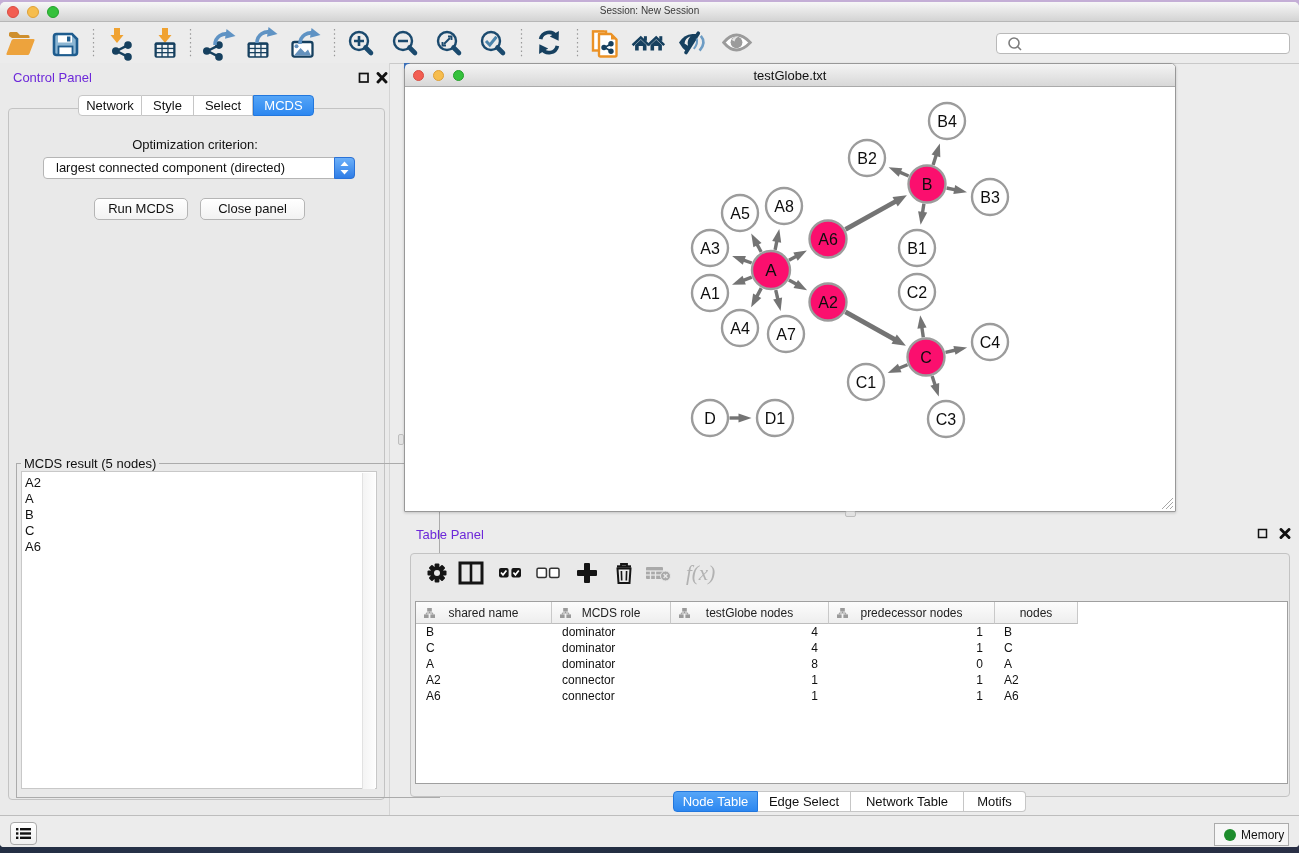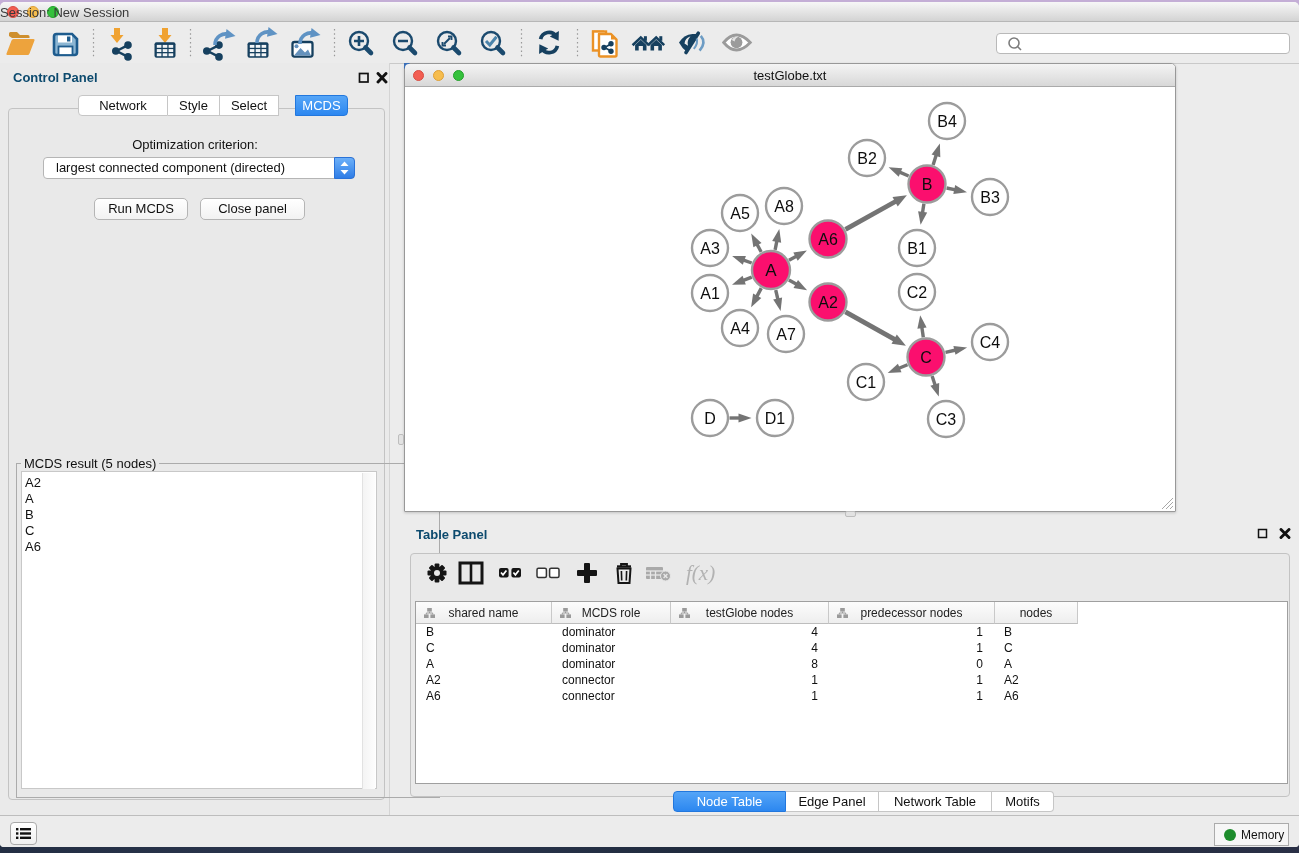--- a/index.html
+++ b/index.html
@@ -14,30 +14,30 @@
   #deskbottom { position:absolute; left:0; top:840px; width:1299px; height:13px; z-index:-1;
     background:linear-gradient(90deg,#232e43,#2c3750 30%,#1d2839 60%,#2a3046); }
   
   #titlebar { position:absolute; left:0; top:0; width:1299px; height:20px;
     background:linear-gradient(#f7f7f7,#dedede 70%,#d3d3d3);
     border-bottom:1px solid #b7b7b7; border-radius:5px 5px 0 0; }
   .tl { position:absolute; top:4px; width:12px; height:12px; border-radius:50%; }
   #titlebar .t1 { left:7px;  background:#f25e52; border:0.5px solid #d94c42; }
   #titlebar .t2 { left:27px; background:#f6bd4e; border:0.5px solid #dfa036; }
   #titlebar .t3 { left:47px; background:#35c13c; border:0.5px solid #24a12c; }
-  #title-text { position:absolute; top:3px; left:0; width:100%; 
-    font-size:13px; color:#3a3a3a; }
+  #title-text { position:absolute; top:3px; left:0; width:100%; text-align:center;
+    font-size:10px; color:#3a3a3a; }
   
   #toolbar { position:absolute; left:0; top:20px; width:1299px; height:42px; background:#ececec; border-bottom:1px solid #c9c9c9; }
   #searchbox { position:absolute; left:996px; top:11px; width:294px; height:21px;
     background:#fff; border:1px solid #b9b9b9; border-radius:4px; }
   
   #cpanel { position:absolute; left:0; top:61px; width:390px; height:753px; background:#eaeaea;
     border-right:1px solid #d4d4d4; }
-  .paneltitle { font-size:13px; color:#0c4a6e;font-weight:bold; }
+  .paneltitle { font-size:13px; color:#6d28d9; }
   #cp-body { position:absolute; left:8px; top:45px; width:377px; height:692px;
     background:#e9e9e9; border:1px solid #c3c3c3; border-radius:4px; }
   .tabrow { position:absolute; display:flex; height:21px; }
   .tab { font-size:13px; color:#111; background:#fff; border:1px solid #c6c6c6; border-left:none;
     display:flex; align-items:center; justify-content:center; }
   .tab.first { border-left:1px solid #c6c6c6; border-radius:4px 0 0 4px; }
   .tab.last { border-radius:0 4px 4px 0; }
   .tab.sel { background:linear-gradient(#55a5f7,#2c87f0); color:#fff; border:1px solid #2277dd; }
   
   #dropdown { position:absolute; left:43px; top:94px; width:312px; height:22px; background:#fff;
@@ -231,24 +231,24 @@
   </div>
   </div>
   <div id="cpanel">
     <div class="paneltitle abs" style="left:13px; top:7px;">Control Panel</div>
     <svg class="abs" style="left:358px; top:9px;" width="32" height="12" xmlns="http://www.w3.org/2000/svg">
       <rect x="1.5" y="1.5" width="8.5" height="8.5" fill="none" stroke="#111" stroke-width="1.7"></rect>
       <path d="M20,1.5 L28,10 M28,1.5 L20,10" stroke="#111" stroke-width="2.9" stroke-linecap="round"></path>
     </svg>
     <div id="cp-body"></div>
     <div class="tabrow" style="left:78px; top:32px;">
-      <div class="tab first" style="width:90px;">Network</div>
+      <div class="tab first" style="width:64px;">Network</div>
       <div class="tab" style="width:52px;">Style</div>
       <div class="tab" style="width:59px;">Select</div>
-      <div class="tab sel last" style="width:53px;margin-left:16px;">MCDS</div>
+      <div class="tab sel last" style="width:61px;">MCDS</div>
     </div>
     <div class="abs" style="left:0; top:74px; width:390px; text-align:center; font-size:13px; color:#111;">Optimization criterion:</div>
     <div id="dropdown">largest connected component (directed)
       <div id="dd-step">
         <svg width="19" height="20" xmlns="http://www.w3.org/2000/svg">
           <path d="M5.5,8 L9.5,3.5 L13.5,8 Z" fill="#fff"></path>
           <path d="M5.5,12 L9.5,16.5 L13.5,12 Z" fill="#fff"></path>
         </svg>
       </div>
     </div>
@@ -470,22 +470,22 @@
       <div class="trow" style="left:467px; top:54px; width:100px; text-align:right;">0</div>
       <div class="trow" style="left:467px; top:70px; width:100px; text-align:right;">1</div>
       <div class="trow" style="left:467px; top:86px; width:100px; text-align:right;">1</div>
       <div class="trow" style="left:588px; top:22px;">B</div>
       <div class="trow" style="left:588px; top:38px;">C</div>
       <div class="trow" style="left:588px; top:54px;">A</div>
       <div class="trow" style="left:588px; top:70px;">A2</div>
       <div class="trow" style="left:588px; top:86px;">A6</div>
     </div>
     <div class="tabrow" style="left:268px; top:271px;">
-      <div class="tab sel first" style="width:113px;">Node Table</div>
-      <div class="tab" style="width:93px;">Edge Panel</div>
+      <div class="tab sel first" style="width:85px;">Node Table</div>
+      <div class="tab" style="width:93px;">Edge Select</div>
       <div class="tab" style="width:113px;">Network Table</div>
       <div class="tab last" style="width:62px;">Motifs</div>
     </div>
   </div>
   <div id="statusbar">
     <div id="listbtn">
       <svg width="25" height="21" xmlns="http://www.w3.org/2000/svg">
         <g fill="#111">
           <rect x="5" y="5" width="2.4" height="2.4"></rect>
             <rect x="9" y="5" width="11" height="2.4"></rect>

